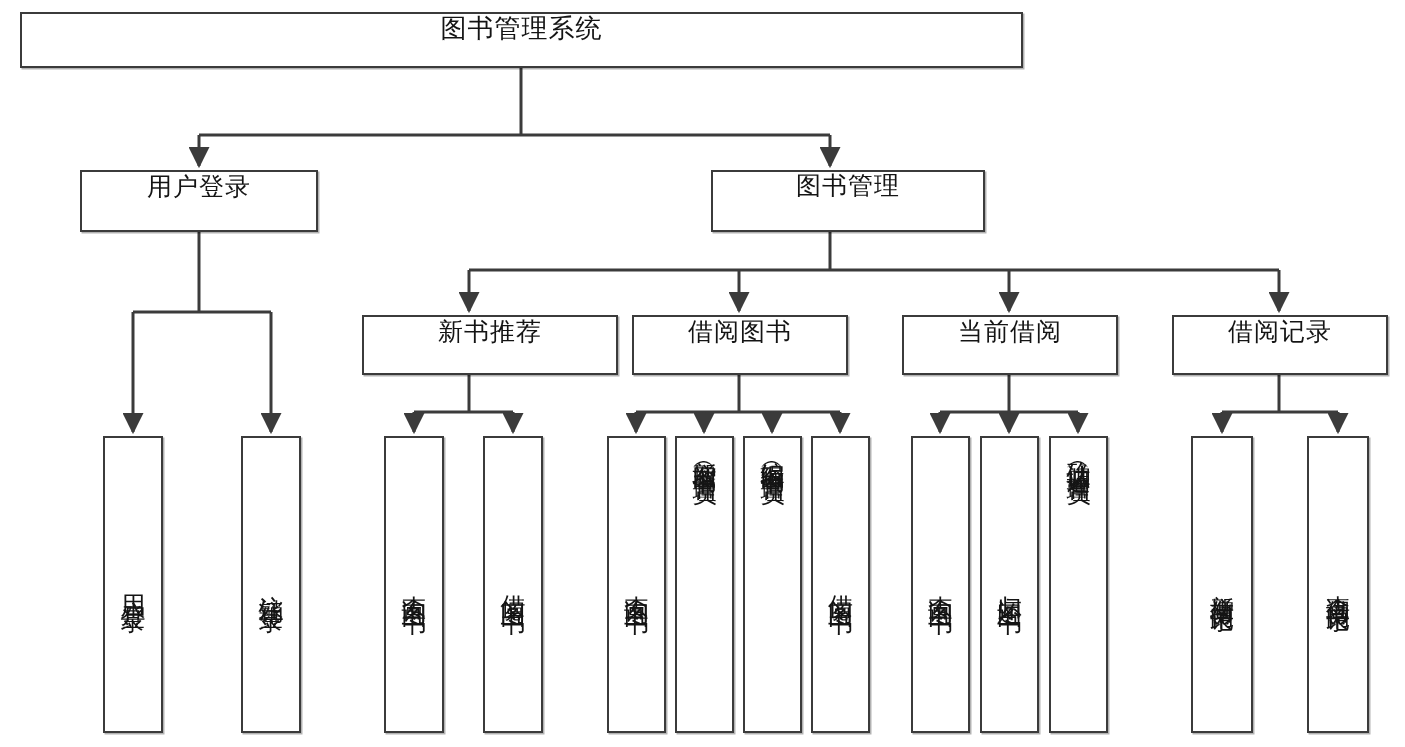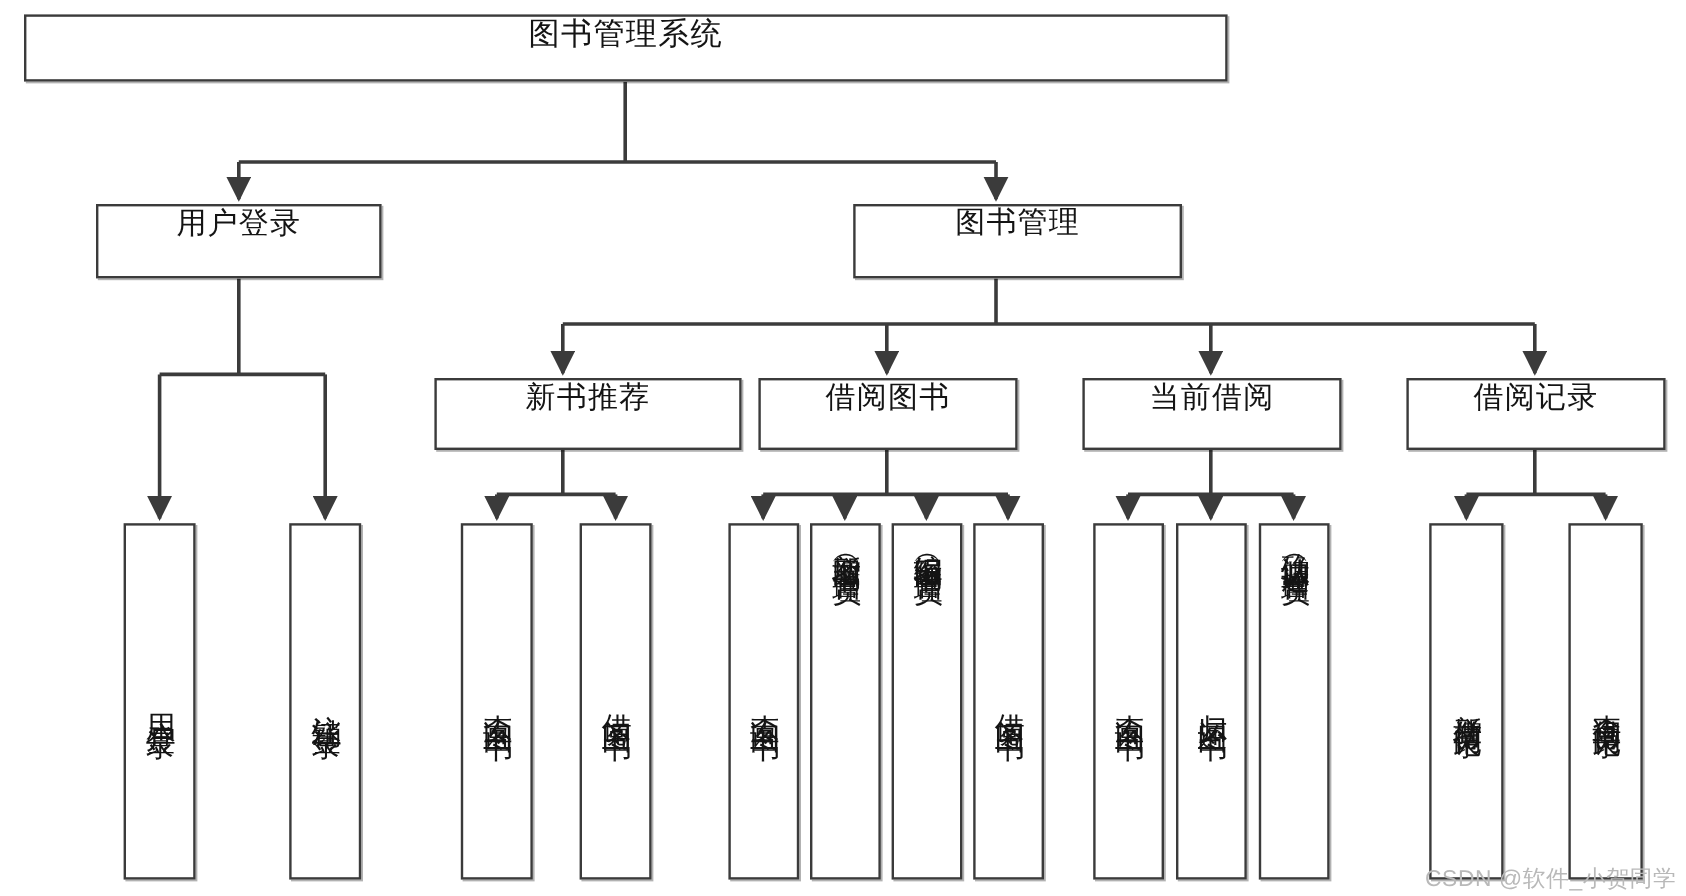--- a/index.html
+++ b/index.html
@@ -214,15 +214,14 @@
   </div>
 
   <div class="node vert tight" style="left:1191px; top:436px; width:62px; height:297px;">
     <span class="node-label">新增借阅记录</span>
   </div>
 
   <div class="node vert tight" style="left:1307px; top:436px; width:62px; height:297px;">
     <span class="node-label">查询借阅记录</span>
   </div>
 
-  <div id="watermark">CSDN @软件_小贺同学</div>
 
 </div>
 
 </body></html>

